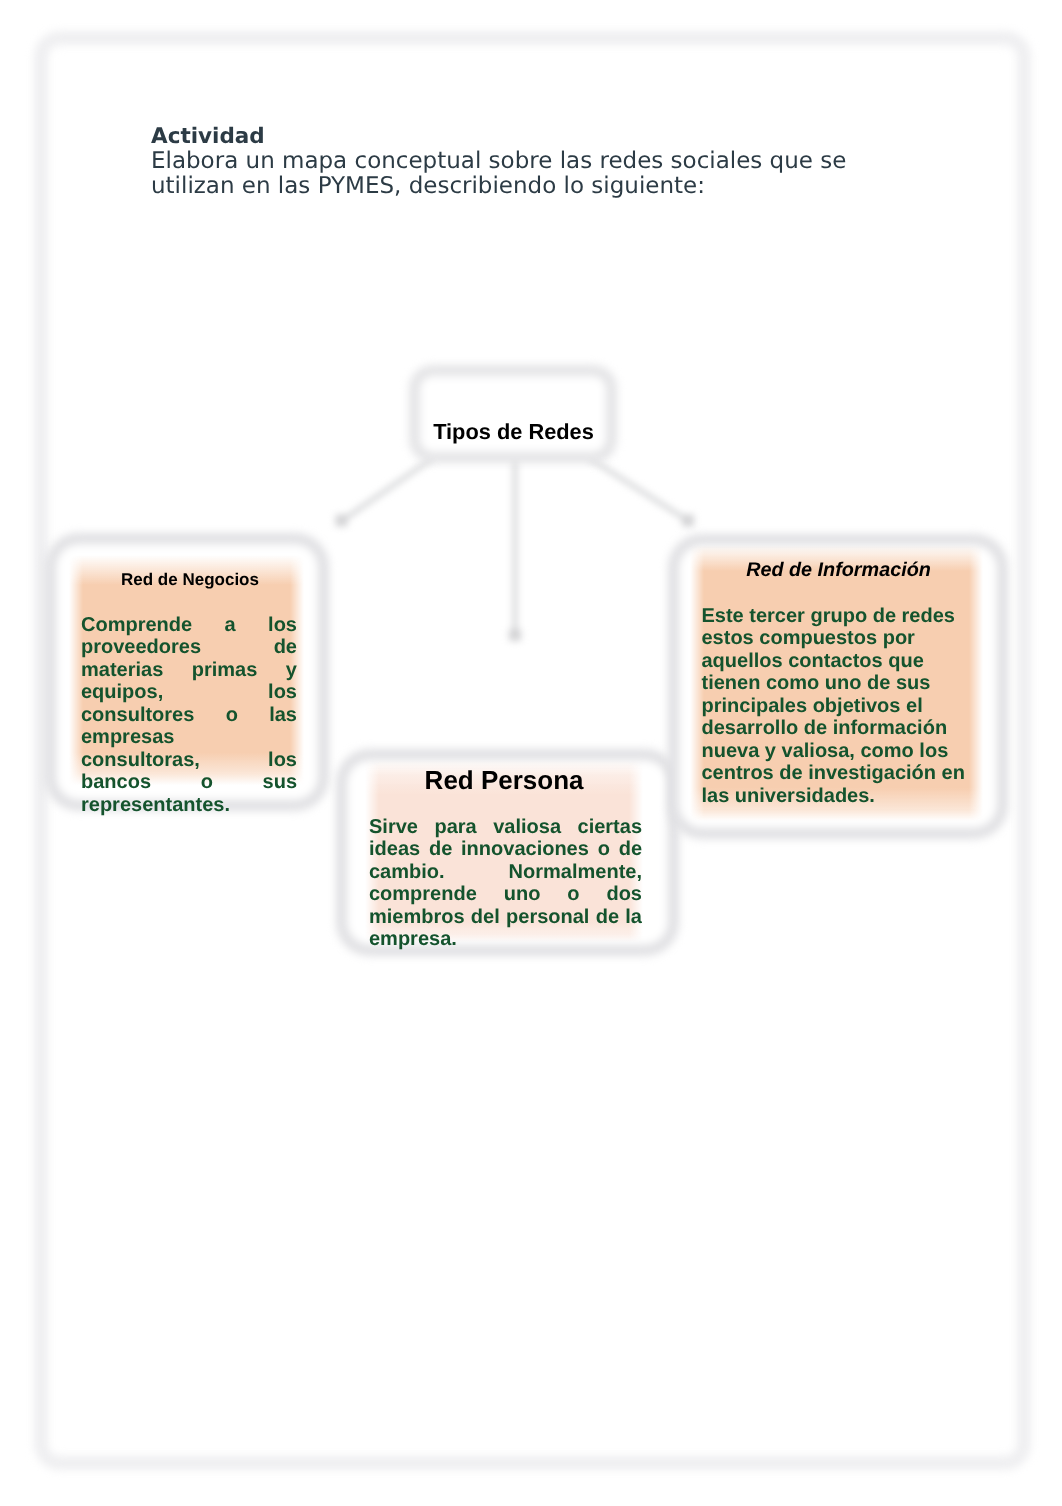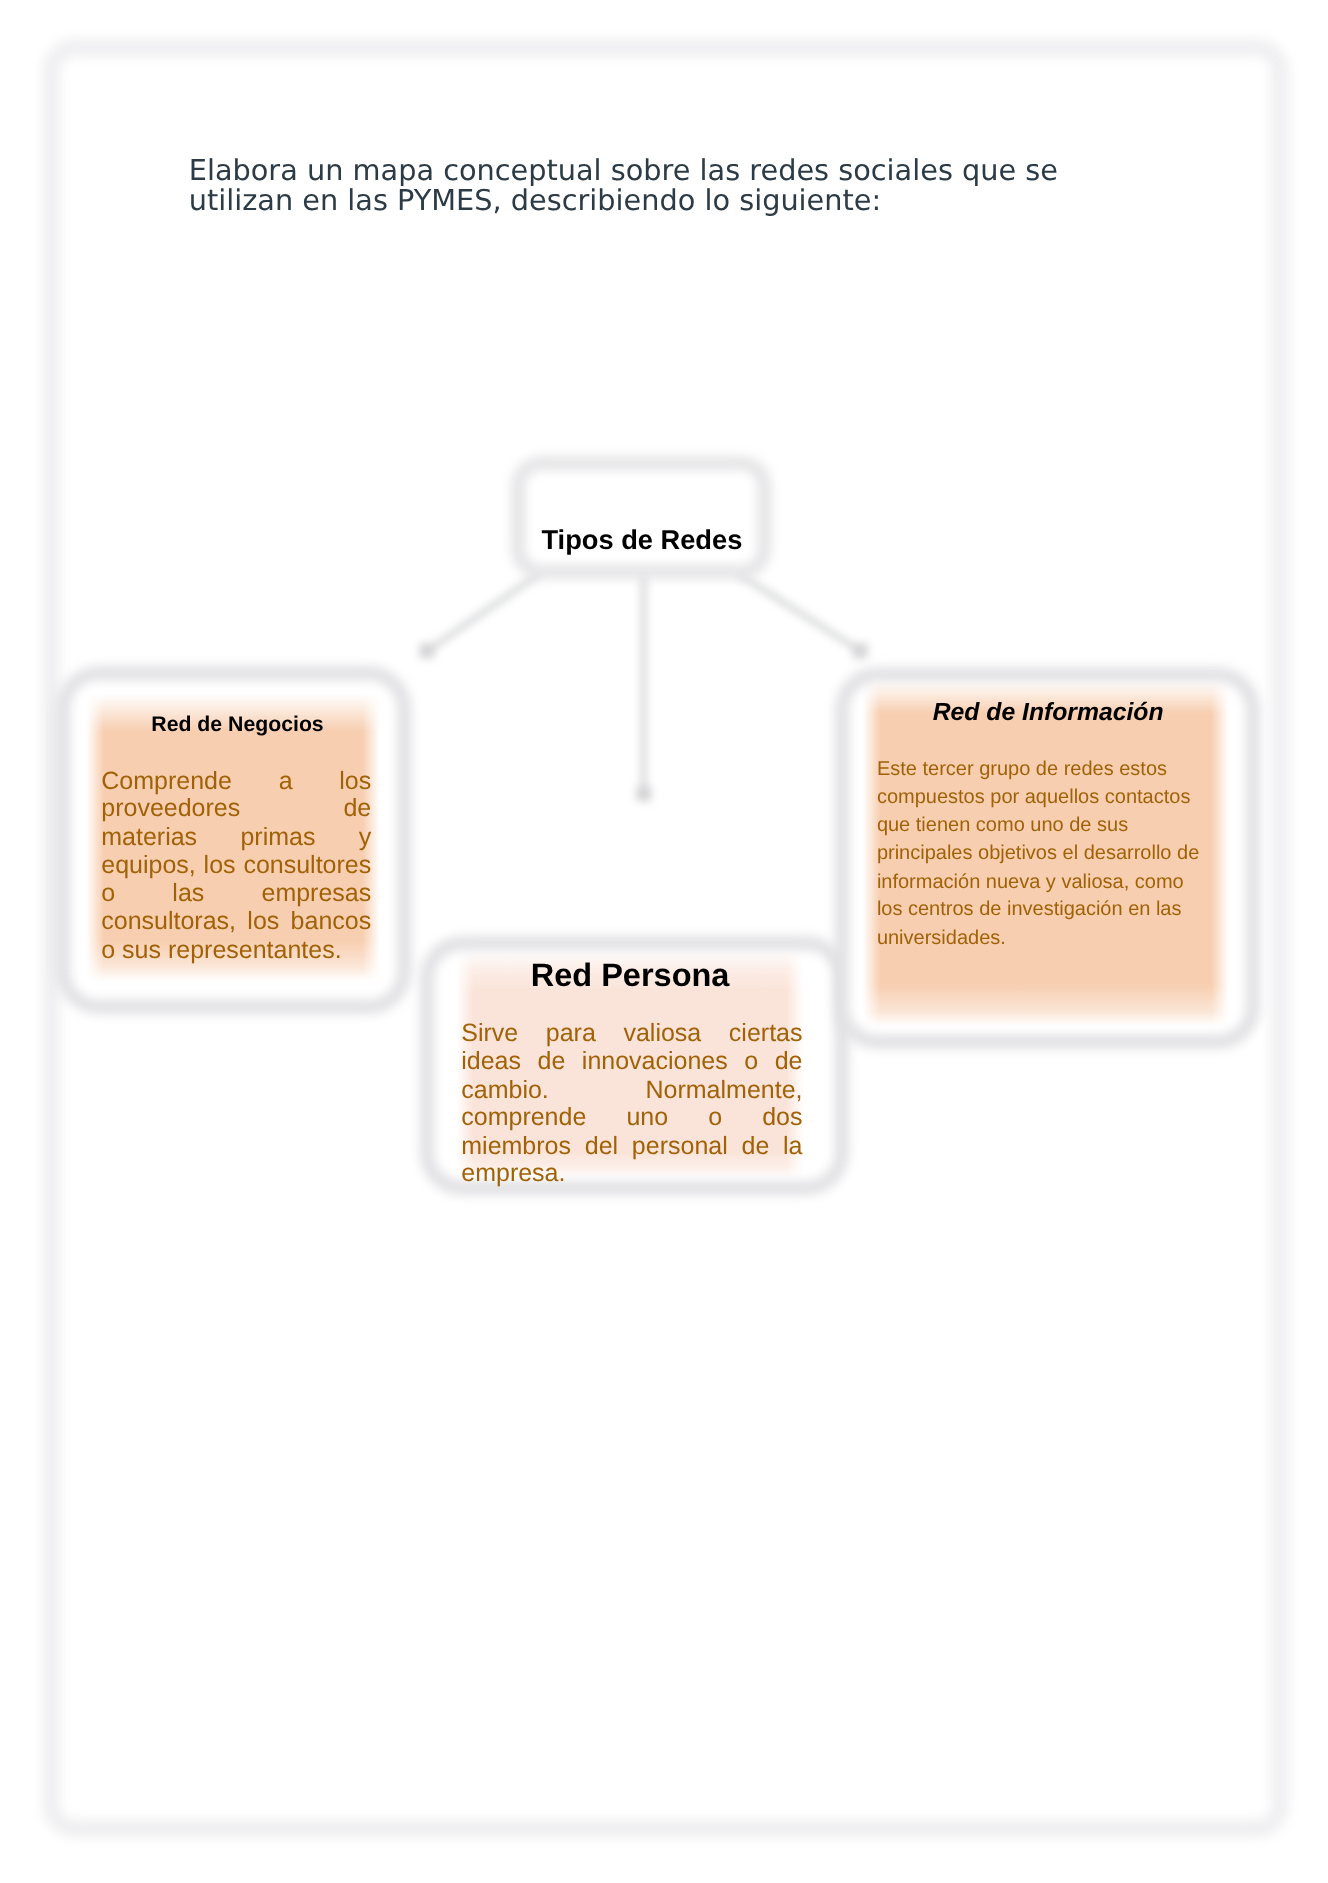--- a/index.html
+++ b/index.html
@@ -19,30 +19,31 @@
   
   .shell{position:absolute;box-sizing:border-box;background:#ffffff;
          border:11px solid #e0e0e3;border-radius:34px;filter:blur(4.2px);}
   .shell.root{border-width:11px;border-color:#e4e4e6;border-radius:24px;}
   
   .fill{position:absolute;
         -webkit-mask-image:linear-gradient(90deg,rgba(0,0,0,0) 0px,#000 14px,#000 calc(100% - 14px),rgba(0,0,0,0) 100%);
         mask-image:linear-gradient(90deg,rgba(0,0,0,0) 0px,#000 14px,#000 calc(100% - 14px),rgba(0,0,0,0) 100%);}
   .ttl{position:absolute;text-align:center;font-family:"Liberation Sans",sans-serif;
        font-weight:bold;color:#000;}
-  .body{position:absolute;font-family:"Liberation Sans",sans-serif;color:#a16207;
-        text-align:justify;}
+  .body{position:absolute;font-family:"Liberation Sans",sans-serif;color:#14532d;
+        text-align:justify;font-weight:bold;}
 </style>
 </head>
 <body>
 
 <div id="page">
   <div class="page-frame"></div>
 
   <div class="intro">
+    <div class="h">Actividad</div>
     <div class="p">Elabora un mapa conceptual sobre las redes sociales que se utilizan en las PYMES, describiendo lo siguiente:</div>
   </div>
 
   <svg id="edges" viewBox="0 0 1062 1506" width="1062" height="1506">
     <g stroke="#d2d3d5" stroke-width="4.4" fill="none" stroke-linecap="butt">
       <path d="M433,458 L343,520"></path>
       <path d="M515,458 L515,634"></path>
       <path d="M589,458 L687,520"></path>
     </g>
     <g fill="#d3d3d5">
@@ -61,15 +62,15 @@
   <div class="body" style="left:81px;top:613.8px;width:216px;font-size:20px;line-height:22.5px;">Comprende a los proveedores de materias primas y equipos, los consultores o las empresas consultoras, los bancos o sus representantes.</div>
 
   <div class="shell" style="left:336px;top:749px;width:343px;height:207px;"></div>
   <div class="fill" style="left:364.5px;top:760px;width:278.5px;height:182px;background:linear-gradient(180deg,rgba(250,227,216,0) 0%,rgba(250,227,216,0.62) 15px,#fae3d8 34px,#fae3d8 88%,rgba(250,227,216,0.55) 96%,rgba(250,227,216,0) 100%);"></div>
   <div class="ttl" style="left:363.6px;top:769px;width:281px;font-size:26px;line-height:22px;">Red Persona</div>
   <div class="body" style="left:369px;top:815.8px;width:273px;font-size:20px;line-height:22.5px;">Sirve para valiosa ciertas ideas de innovaciones o de cambio. Normalmente, comprende uno o dos miembros del personal de la empresa.</div>
 
   <div class="shell" style="left:668px;top:534px;width:340px;height:305px;"></div>
   <div class="fill" style="left:690px;top:545px;width:293px;height:276px;background:linear-gradient(180deg,rgba(247,206,176,0) 0px,#f7ceb0 26px,#f7ceb0 88%,rgba(247,206,176,0.5) 96%,rgba(247,206,176,0) 100%);"></div>
   <div class="ttl" style="left:699px;top:559px;width:279px;font-size:19.8px;line-height:22px;font-style:italic;">Red de Información</div>
-  <div class="body" style="left:701.5px;top:604.8px;width:268px;font-size:16px;line-height:22.5px;text-align:left;">Este tercer grupo de redes estos compuestos por aquellos contactos que tienen como uno de sus principales objetivos el desarrollo de información nueva y valiosa, como los centros de investigación en las universidades.</div>
+  <div class="body" style="left:701.5px;top:604.8px;width:268px;font-size:20px;line-height:22.5px;text-align:left;">Este tercer grupo de redes estos compuestos por aquellos contactos que tienen como uno de sus principales objetivos el desarrollo de información nueva y valiosa, como los centros de investigación en las universidades.</div>
 
 </div>
 
 </body></html>

